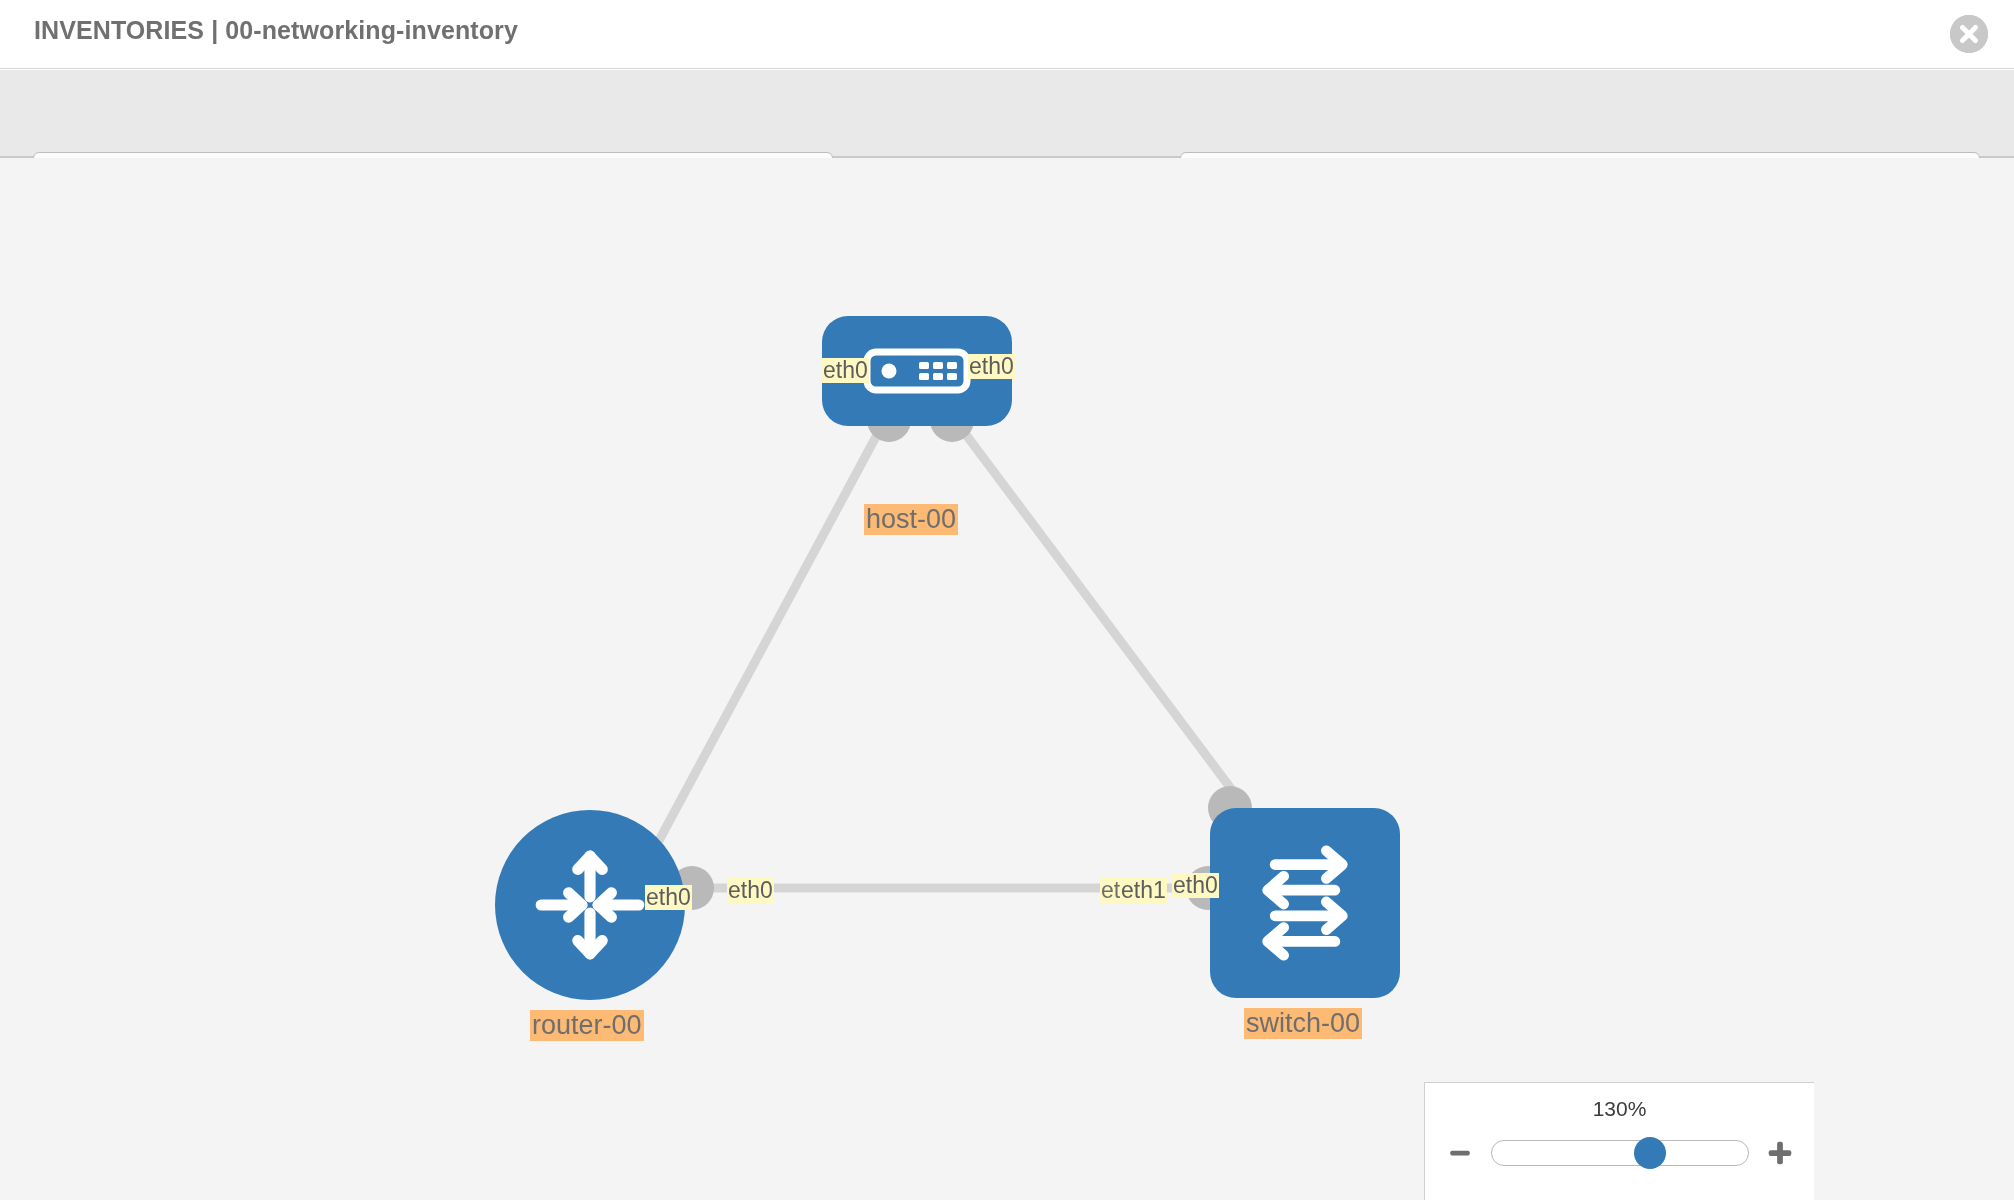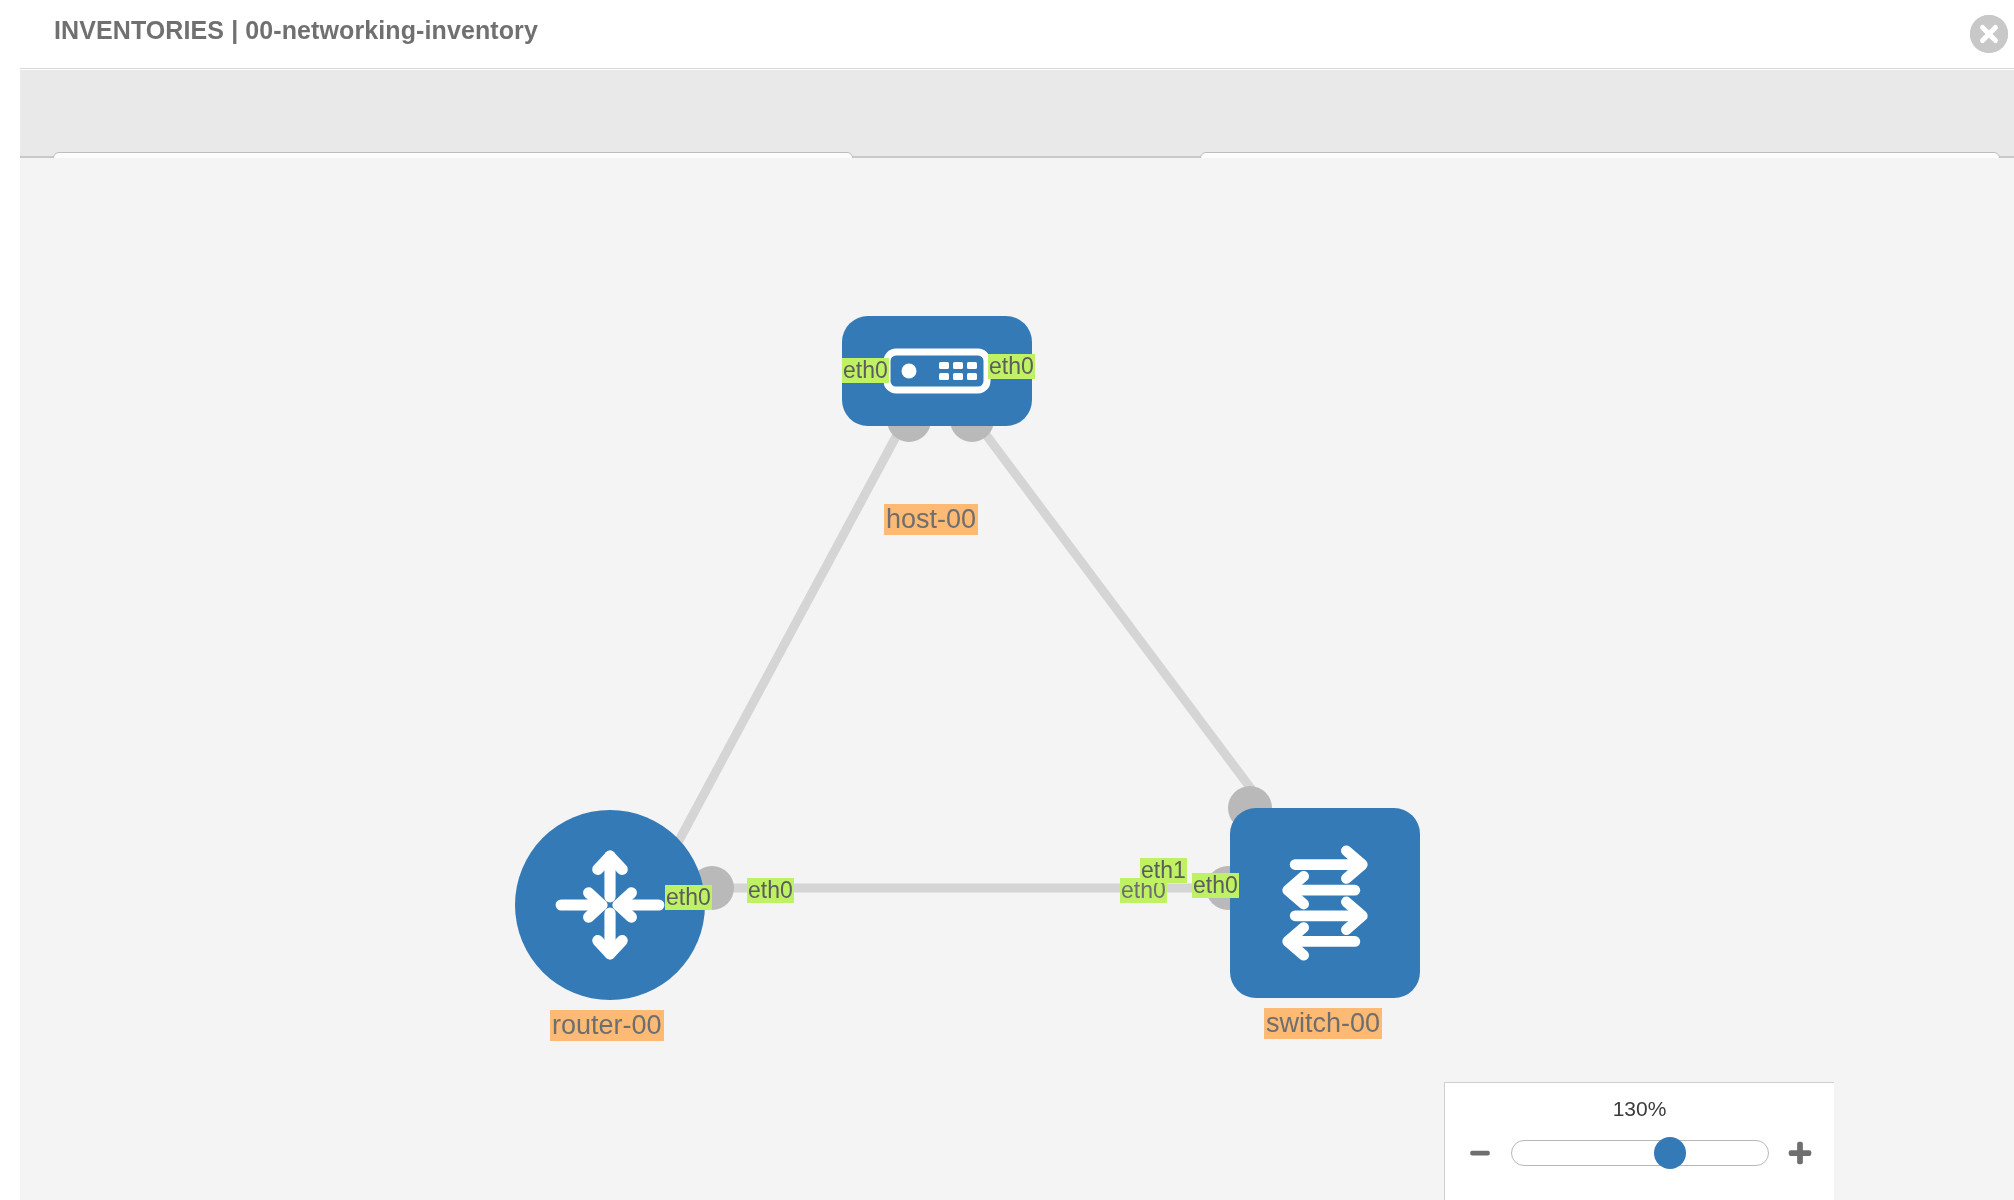--- a/index.html
+++ b/index.html
@@ -2,21 +2,21 @@
 <html><head>
 <meta charset="utf-8">
 <style>
   * { box-sizing: border-box; margin: 0; padding: 0; }
   html, body {
     width: 2014px; height: 1200px;
     background: #ffffff;
     font-family: "Liberation Sans", sans-serif;
     overflow: hidden;
   }
-  #app { position: relative; width: 1814px; height: 1200px; margin-left: 20px; }
+  #app { position: relative; width: 1814px; height: 1200px; }
 
   
   .header {
     position: absolute; left: 0; top: 0;
     width: 2014px; height: 69px;
     background: #ffffff;
     border-bottom: 1px solid #d7d7d7;
   }
   .header-title {
     position: absolute; left: 34px; top: 16px;
@@ -116,21 +116,21 @@
   
   #node-switch { left: 1210px; top: 650px; }
   #node-switch .node-shape { width: 190px; height: 190px; }
   #node-switch .node-label { left: 34px; top: 200px; text-align: right; }
 
   
   .link-label {
     position: absolute;
     font-size: 23px;
     color: #5d5d5d;
-    background: #bef264;
+    background: #fef9c3;
     white-space: nowrap;
     padding: 0 1px;
     line-height: 1.1;
   }
   .link-label.stack-a { color: #6f6f6f; }
 
   
   .zoom-panel {
     position: absolute; right: 0; bottom: 0;
     width: 390px; height: 118px;
@@ -288,21 +288,21 @@
       </div>
       <div class="node-label">switch-00</div>
     </div>
 
     <div class="link-label" style="left:822px; top:200px;">eth0</div>
     <div class="link-label" style="left:968px; top:196px;">eth0</div>
     <div class="link-label" style="left:645px; top:727px;">eth0</div>
     <div class="link-label" style="left:1172px; top:715px;">eth0</div>
     <div class="link-label" style="left:727px; top:720px;">eth0</div>
     <div class="link-label stack-a" style="left:1100px; top:720px;">eth0</div>
-    <div class="link-label" style="left:1120px; top:700px;">eth1</div>
+    <div class="link-label" style="left:1120px; top:720px;">eth1</div>
   </div>
 
   <div class="zoom-panel">
     <div class="zoom-value">130%</div>
     <div class="zoom-row">
       <div class="zoom-minus">
         <svg width="26" height="26" viewBox="0 0 24 24" aria-hidden="true">
           <rect x="3" y="10" width="18" height="4.4" rx="1.6" fill="#6f6f6f"></rect>
         </svg>
       </div>

